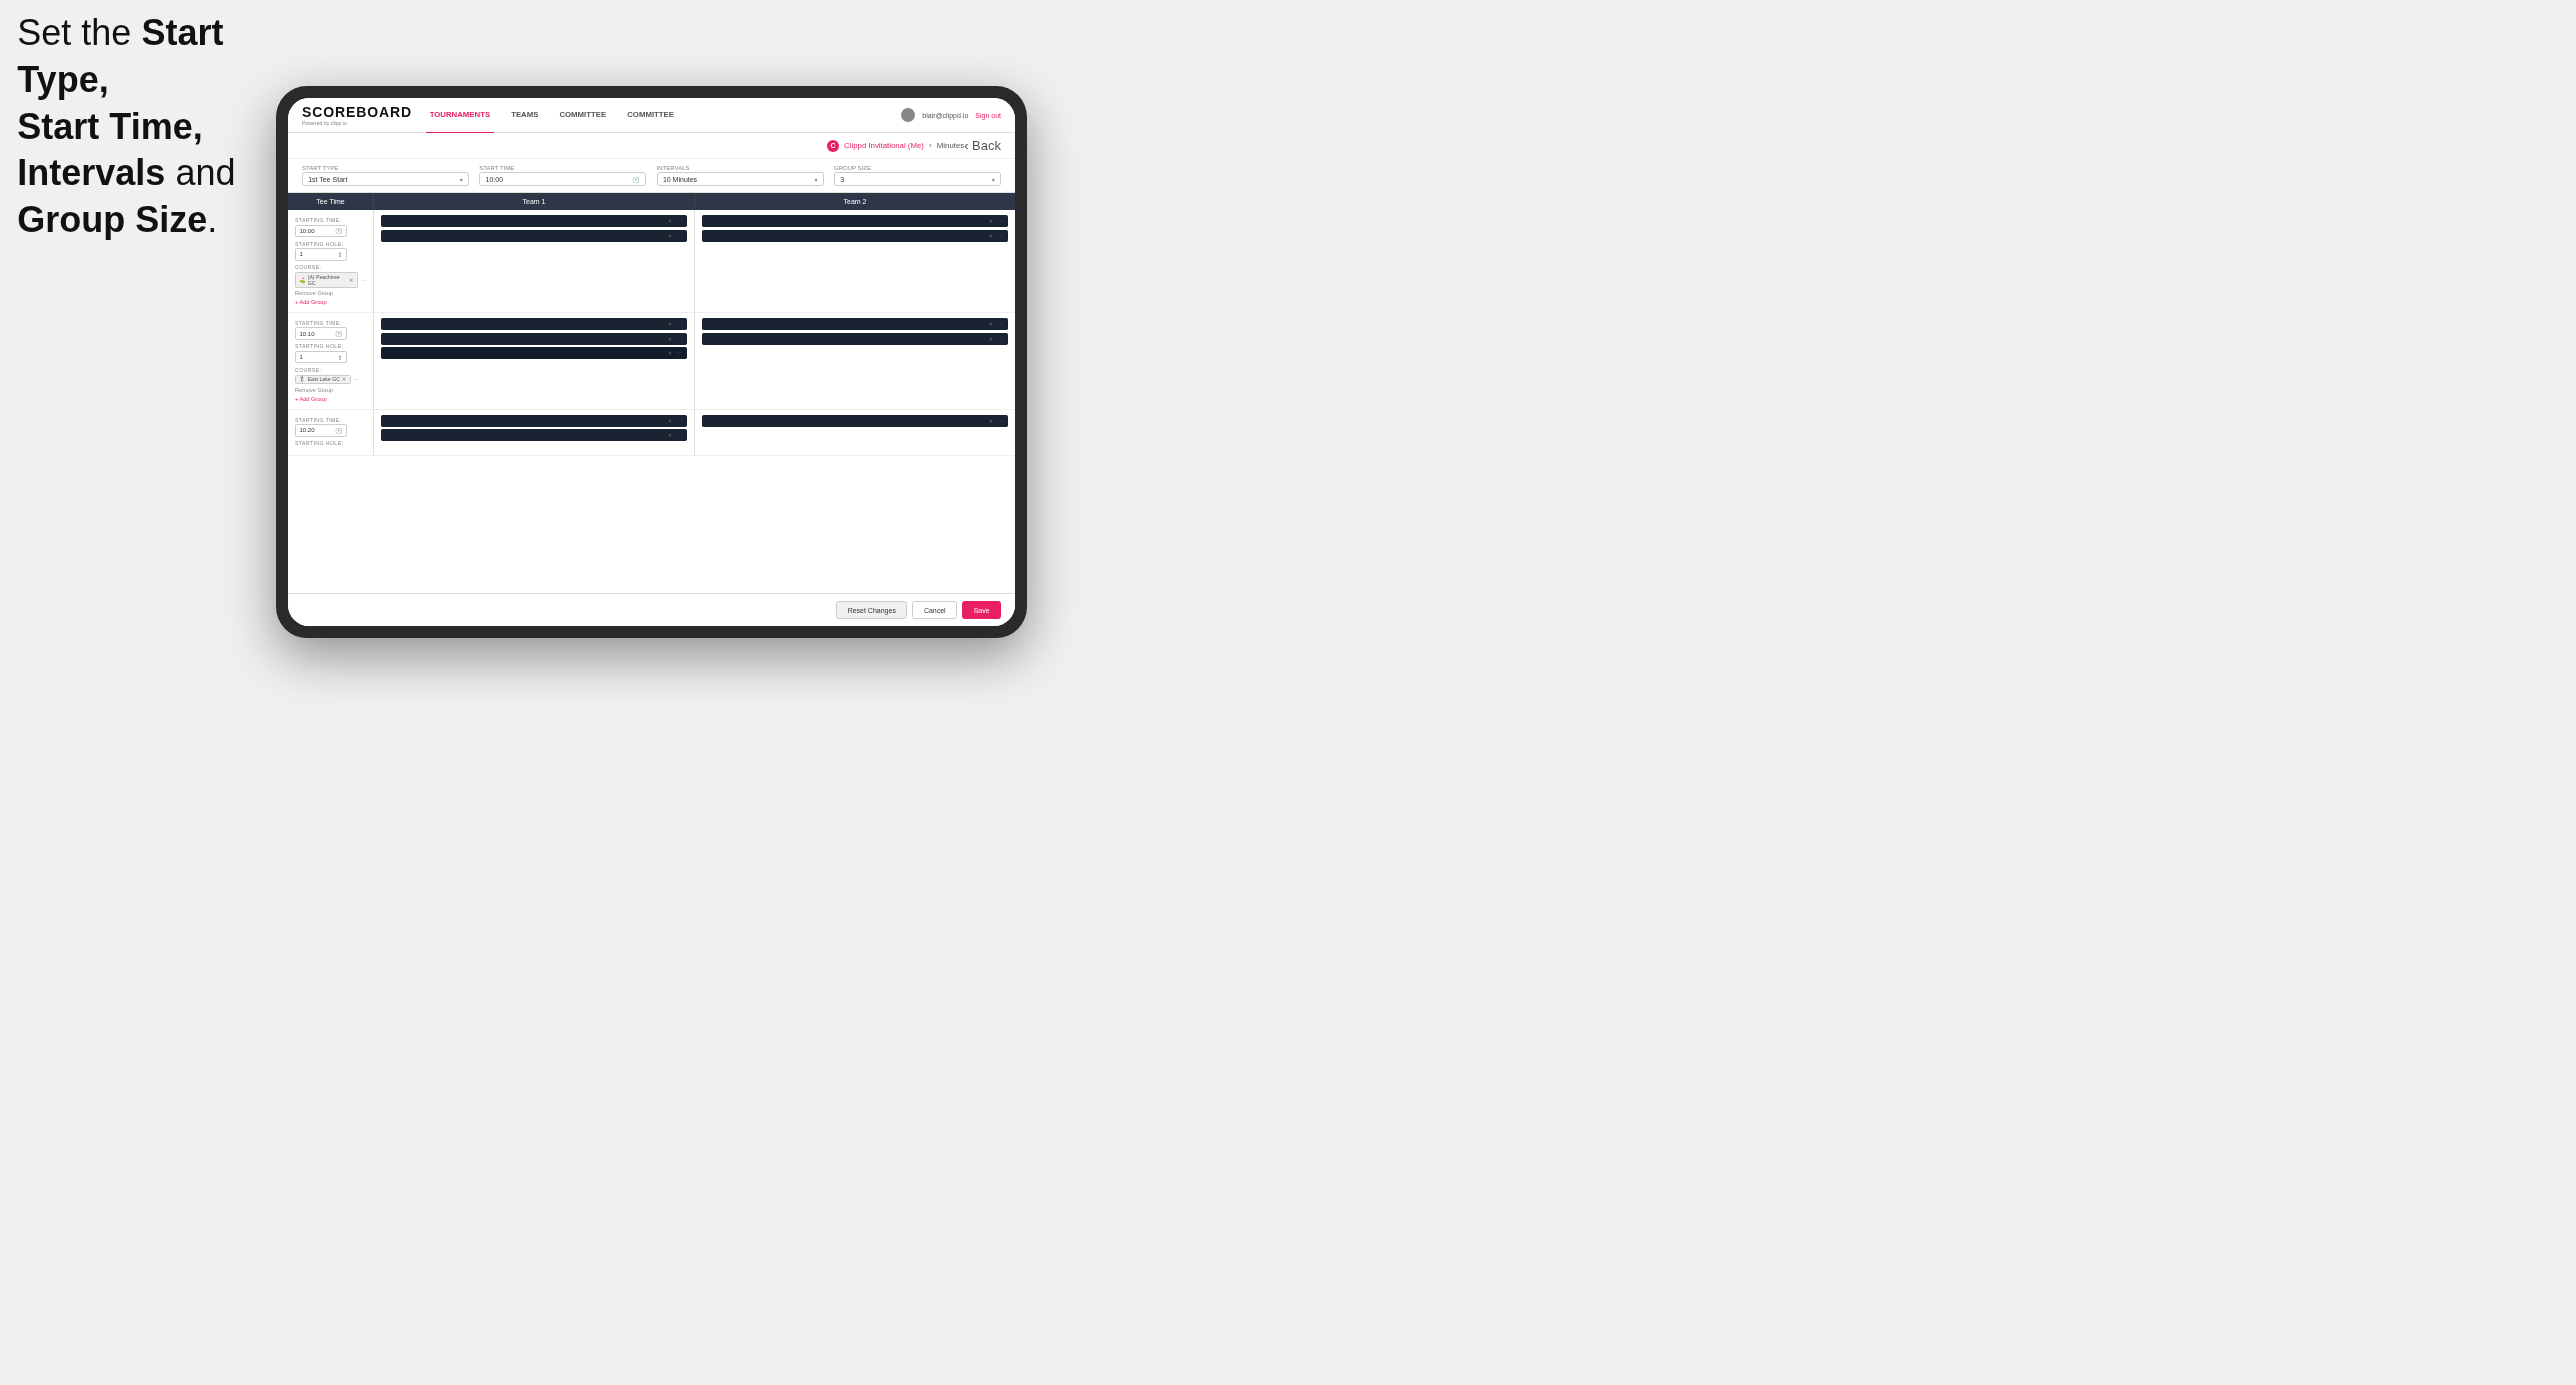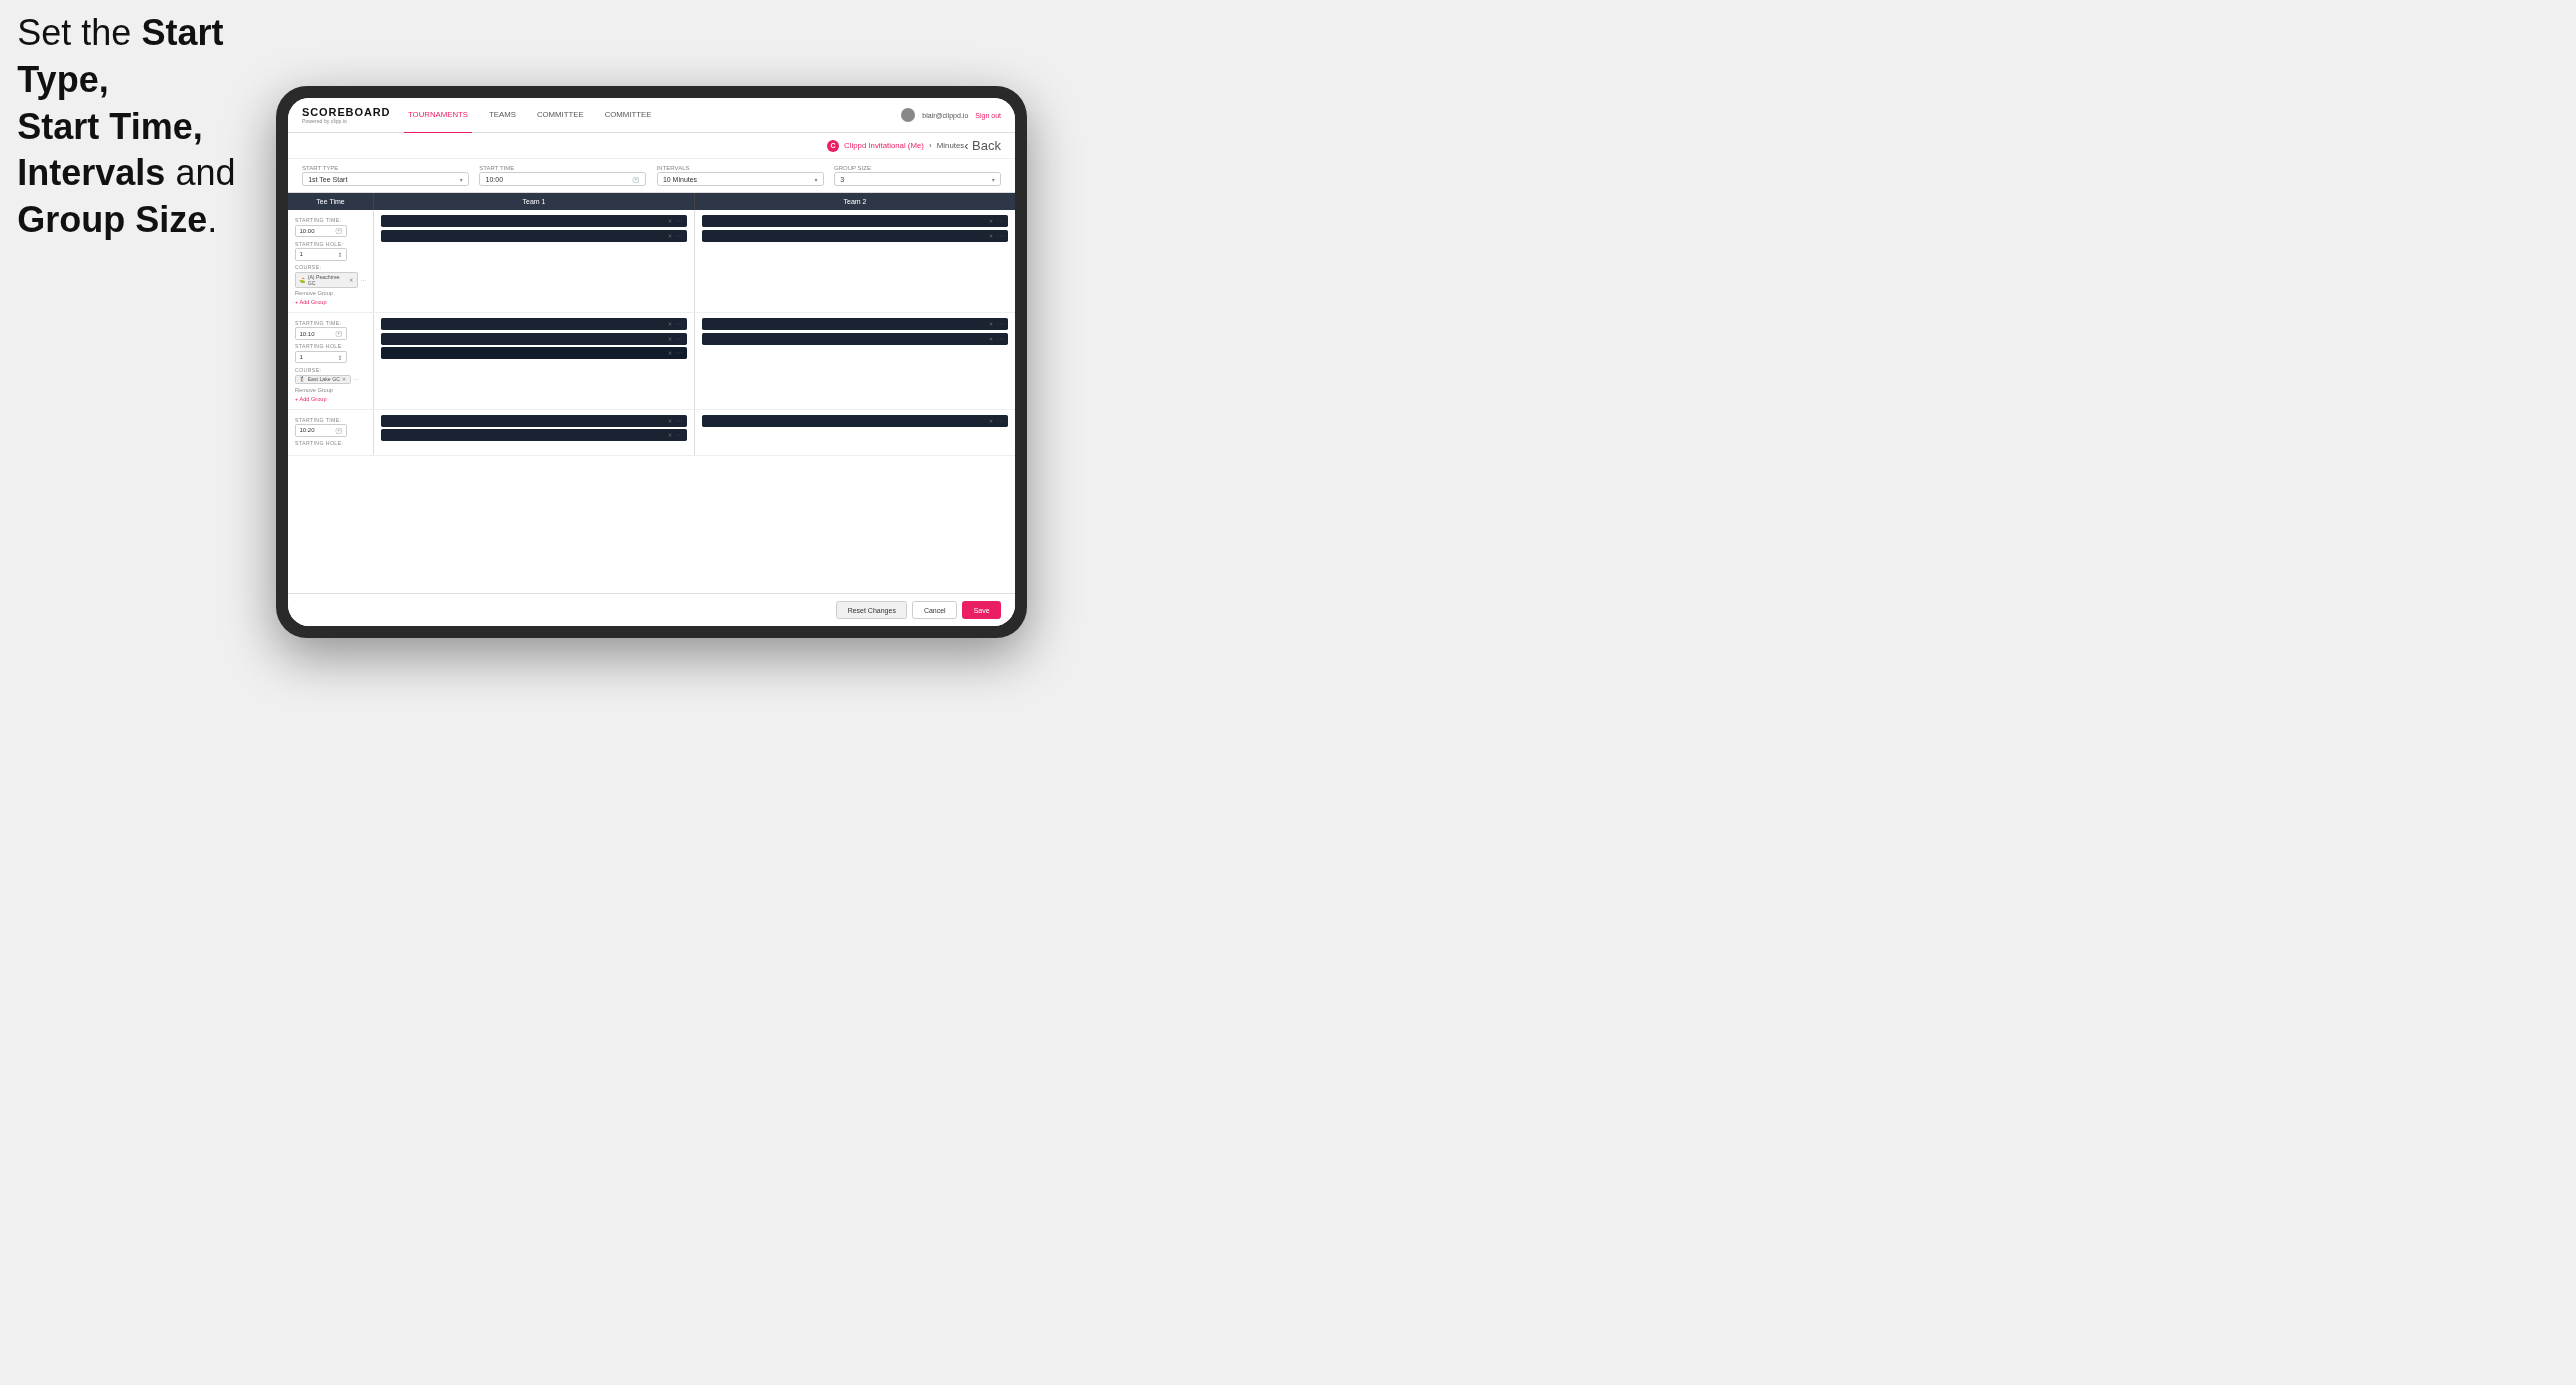--- a/index.html
+++ b/index.html
@@ -65,33 +65,34 @@
       align-items: center;
       height: 35px;
       flex-shrink: 0;
     }
     .logo-area {
       display: flex;
       flex-direction: column;
       margin-right: 14px;
     }
     .logo-text {
-      font-size: 11px;
+      font-size: 14px;
       font-weight: 800;
       letter-spacing: 0.9px;
       color: #111;
     }
     .logo-sub {
       font-size: 5.2px;
       color: #888;
     }
     .nav-links {
       display: flex;
       gap: 14px;
       flex: 1;
+      font-weight: bold;
     }
     .nav-link {
       font-size: 7.8px;
       color: #555;
       cursor: pointer;
       padding: 0 3.5px;
       height: 35px;
       display: flex;
       align-items: center;
       border-bottom: 1.7px solid transparent;

